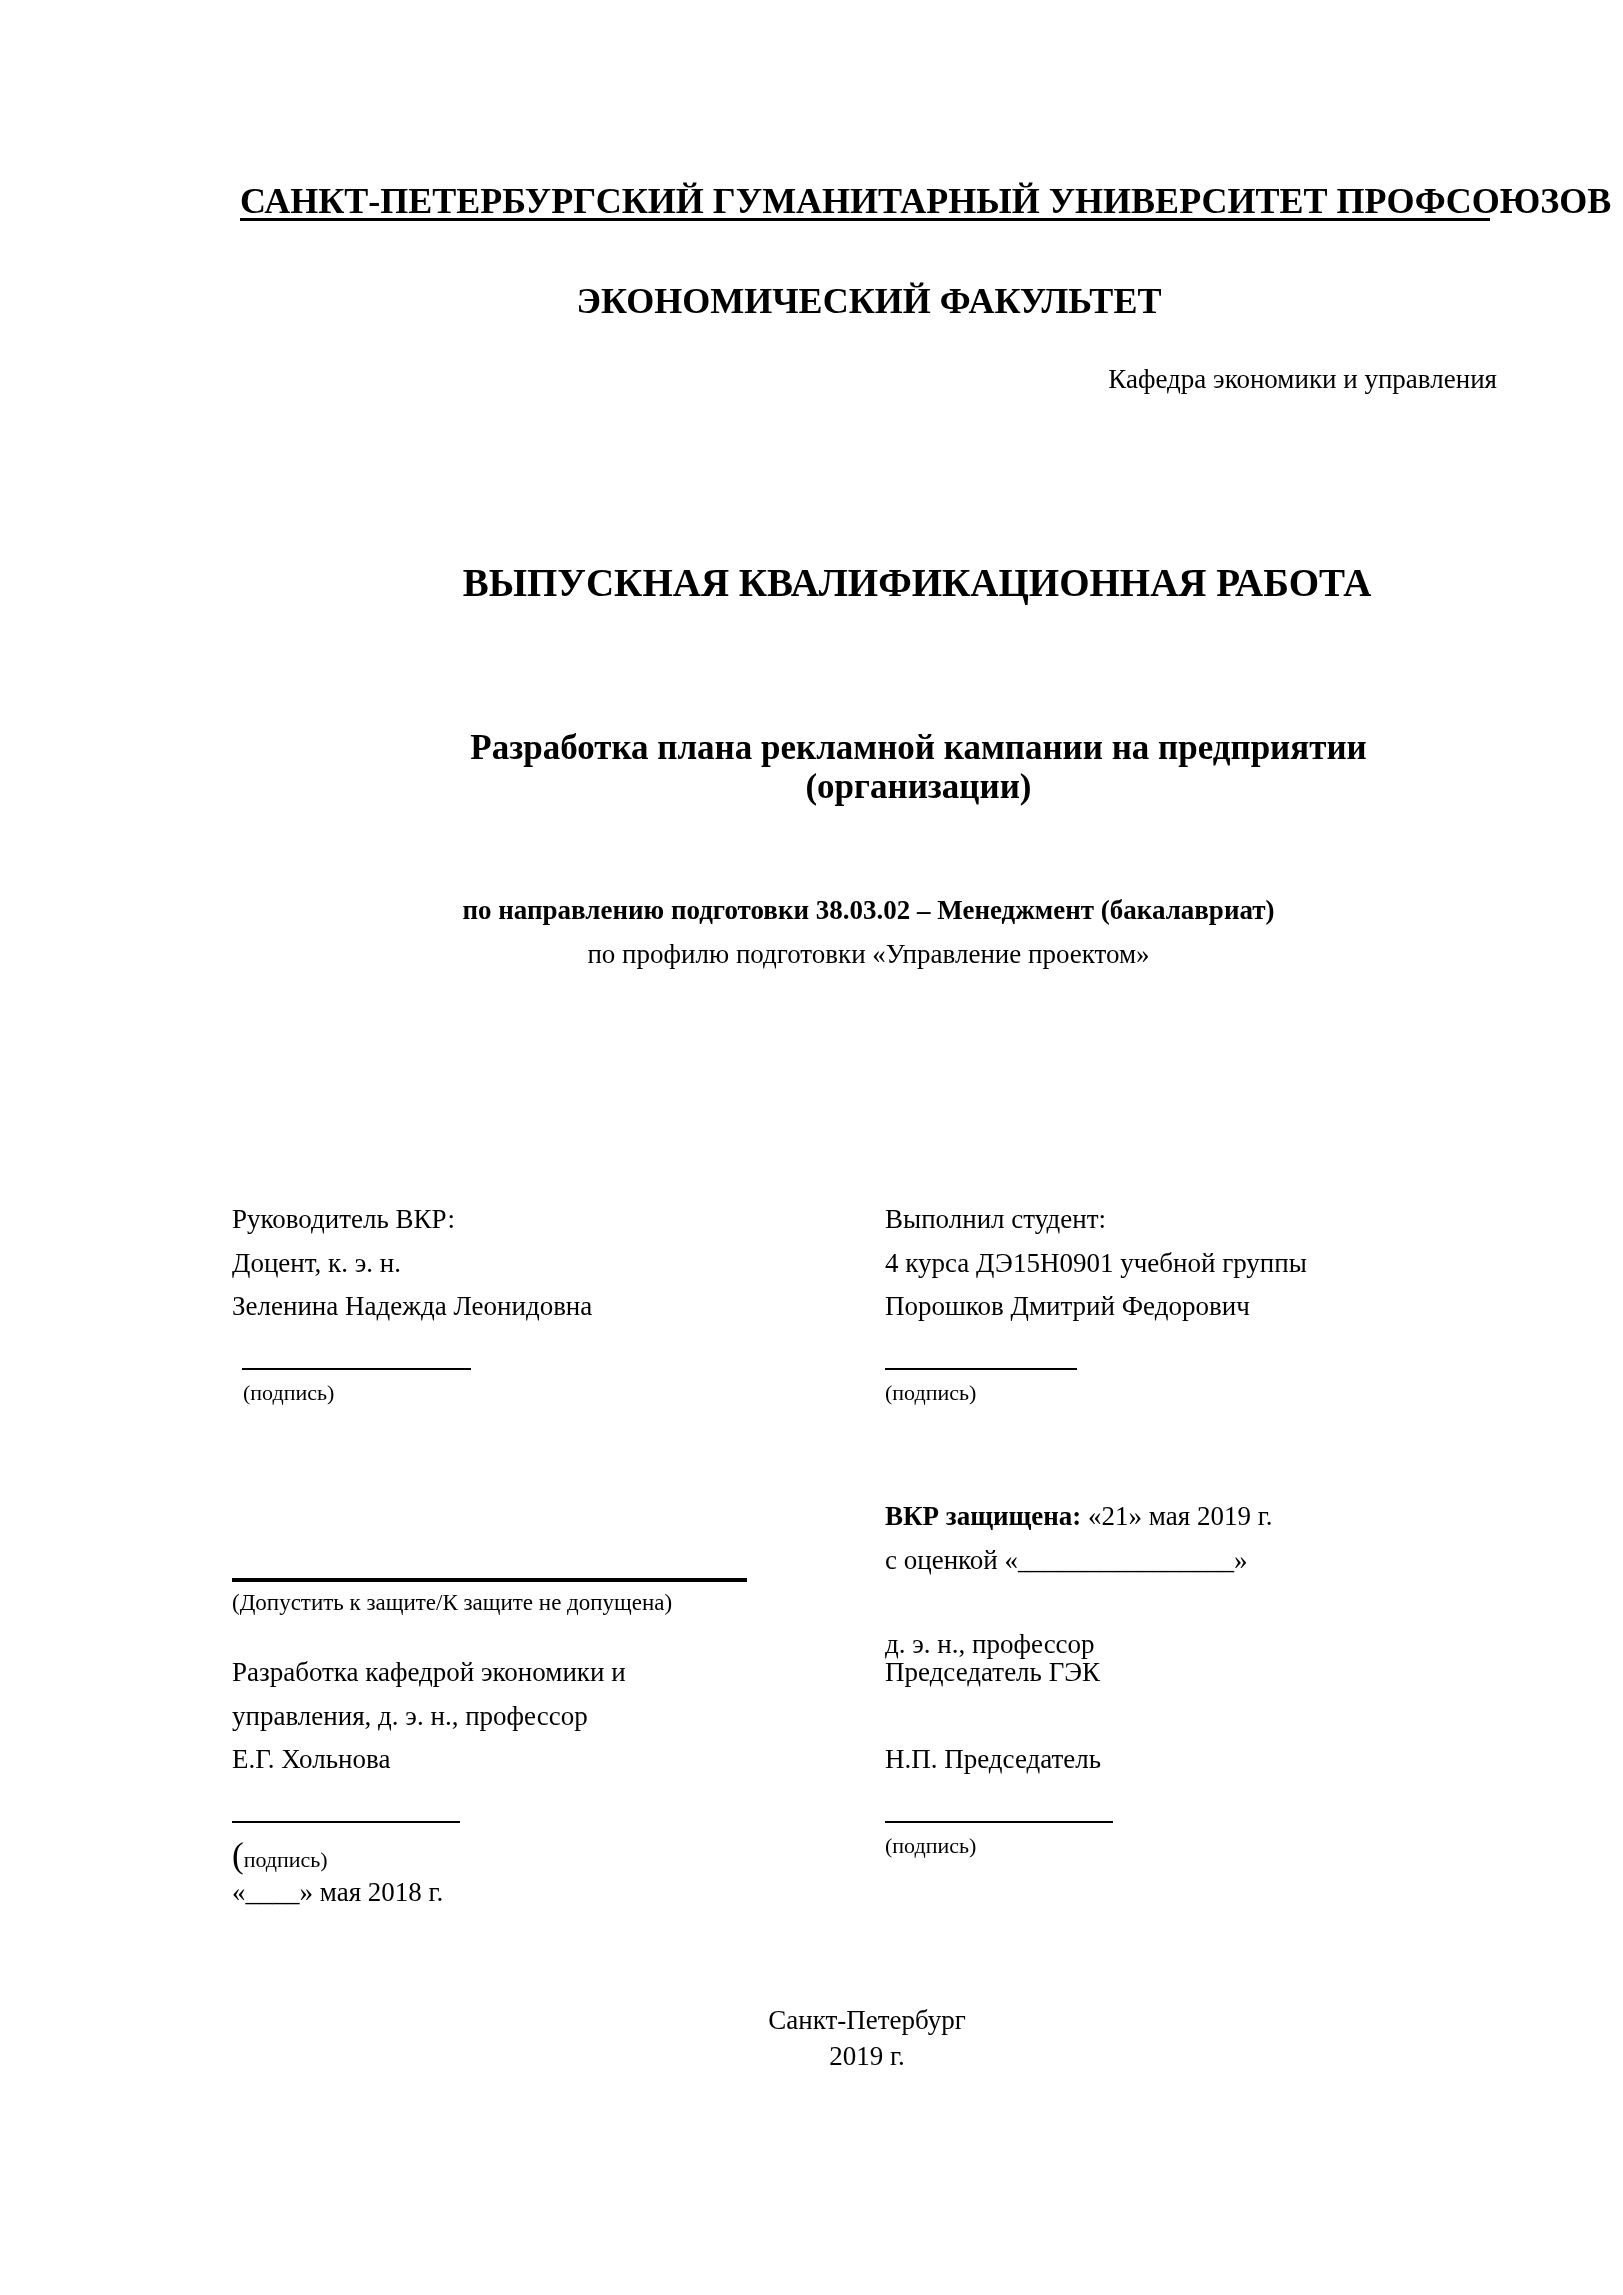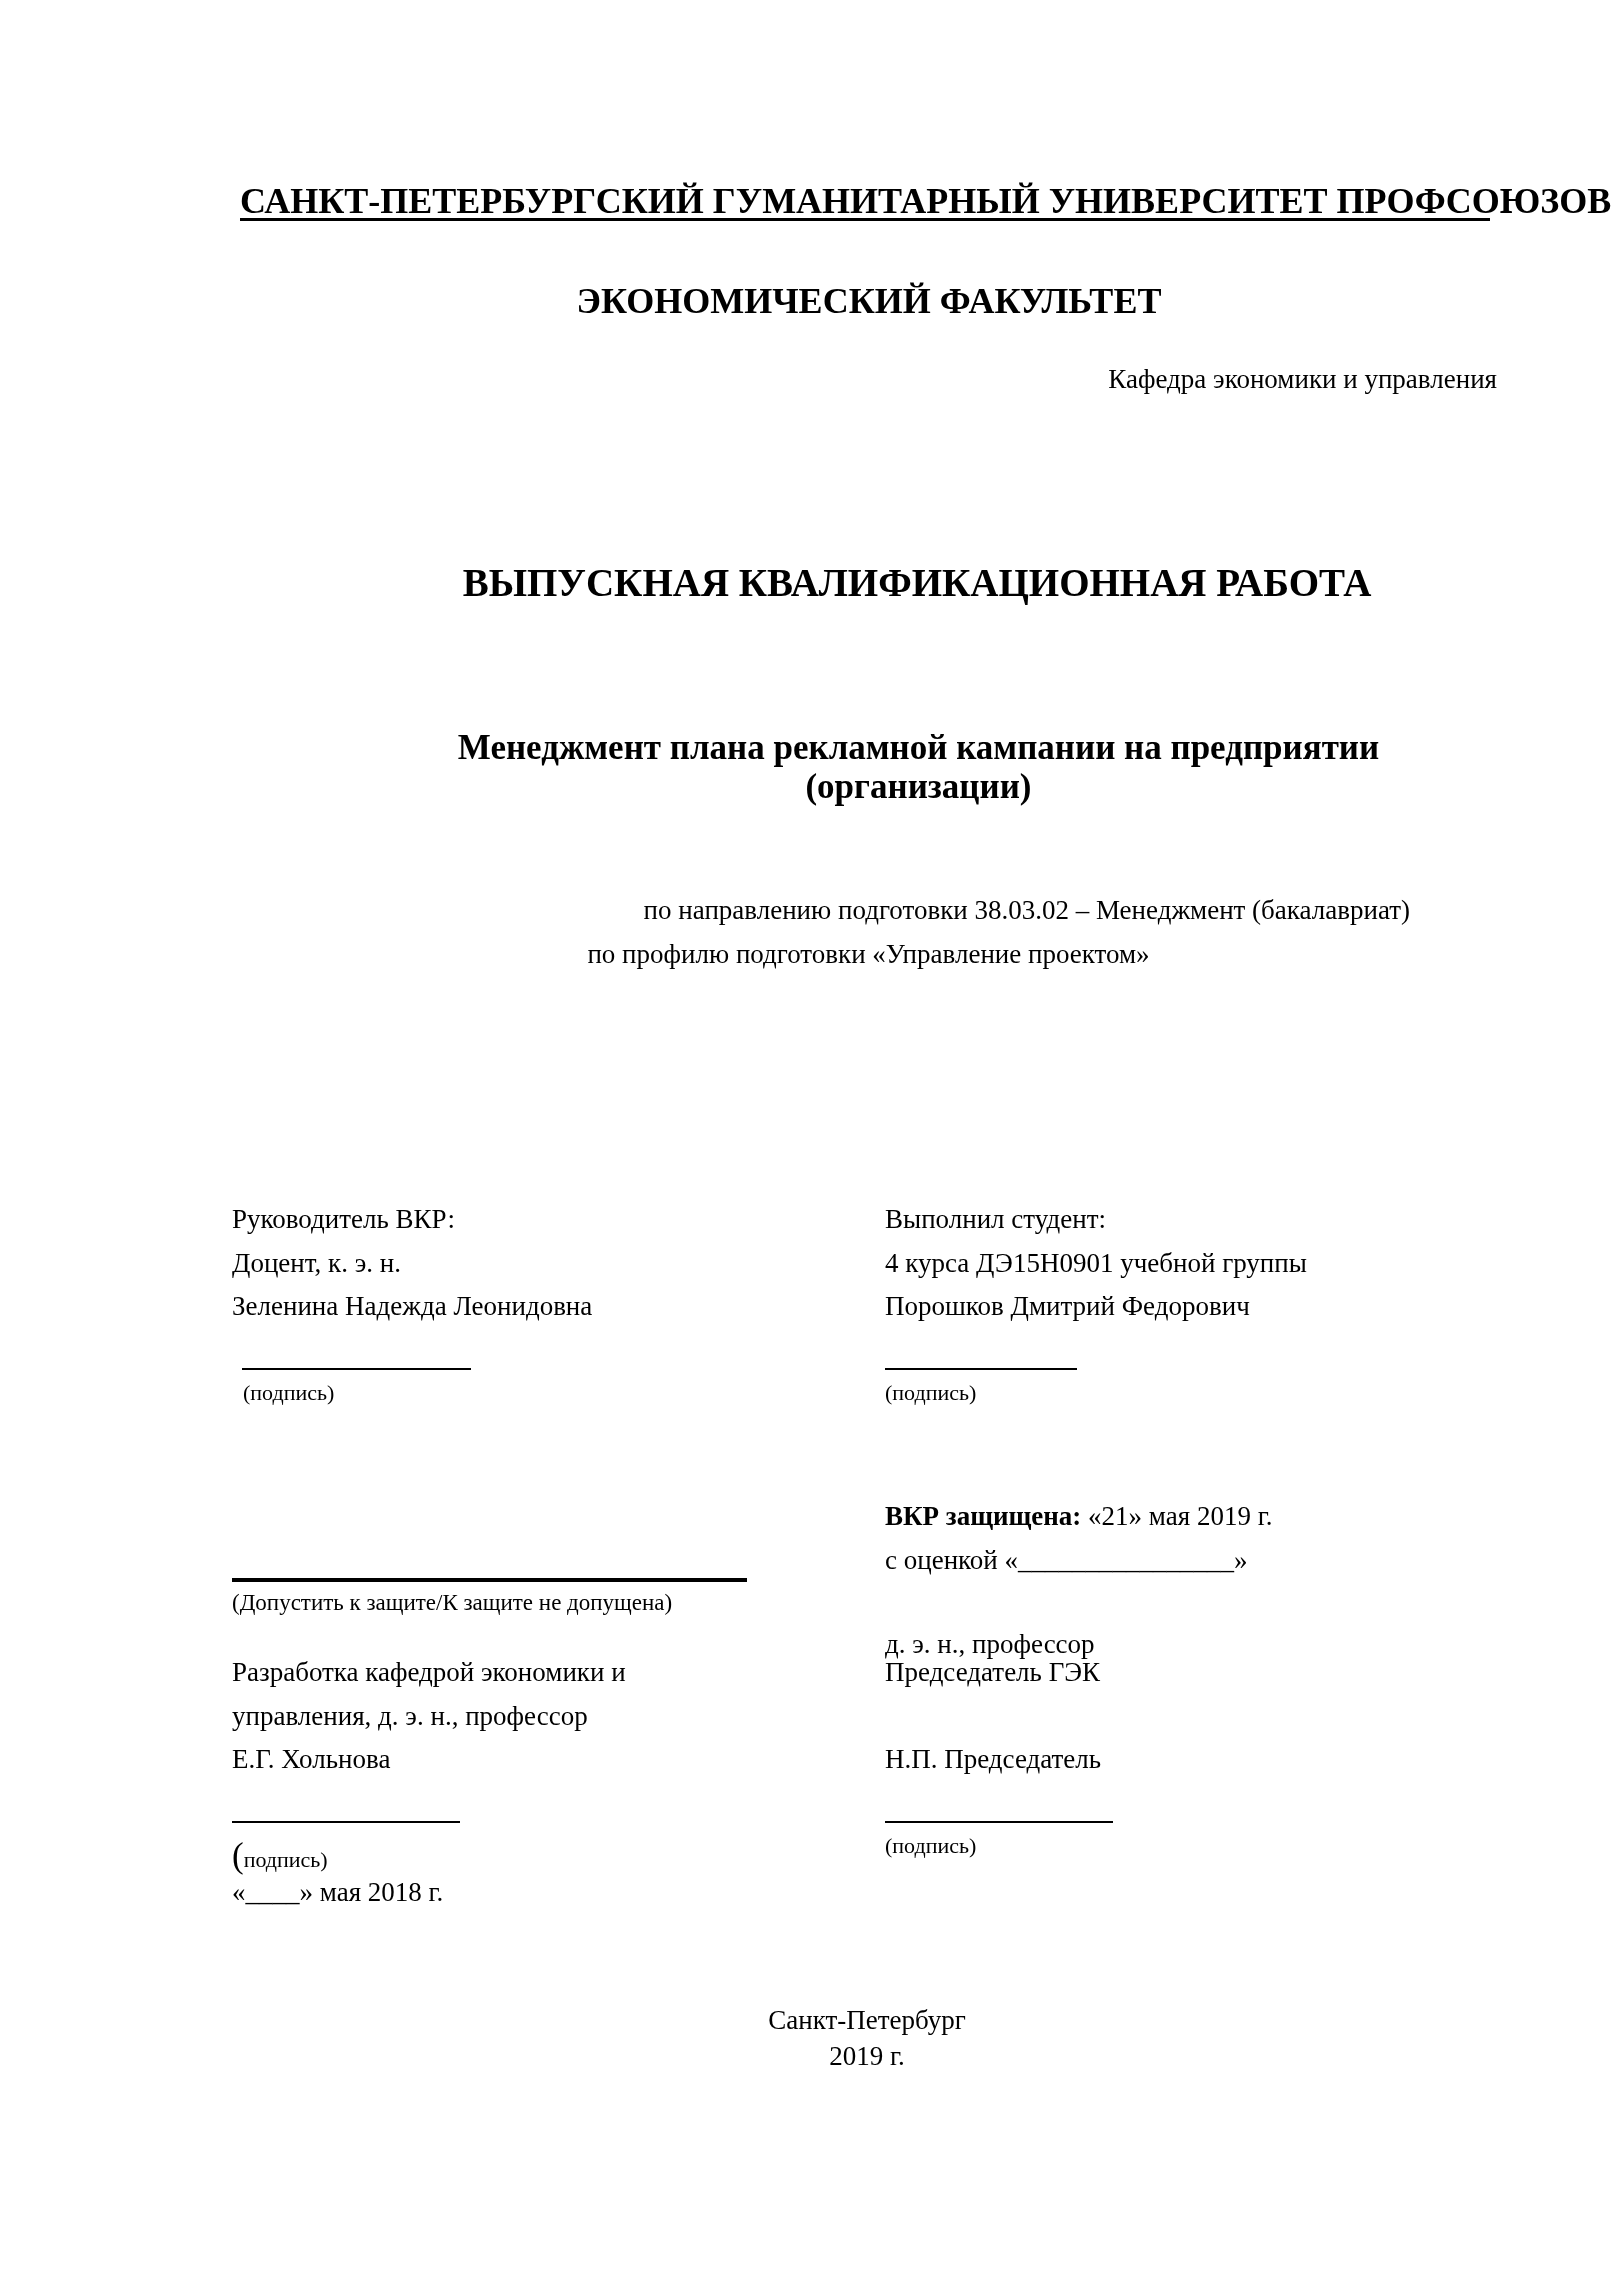--- a/index.html
+++ b/index.html
@@ -18,24 +18,24 @@
 
 <div class="ln b" style="left:240px; top:183px; font-size:36px; width:1250px; text-align:center;">САНКТ-ПЕТЕРБУРГСКИЙ ГУМАНИТАРНЫЙ УНИВЕРСИТЕТ ПРОФСОЮЗОВ</div>
 <div class="rule" style="left:240px; top:218px; width:1250px; height:3.1px;"></div>
 
 <div class="ln b" style="left:554px; top:283px; font-size:36px; width:630px; text-align:center;">ЭКОНОМИЧЕСКИЙ ФАКУЛЬТЕТ</div>
 
 <div class="ln reg" style="right:126px; top:366px; text-align:right;">Кафедра экономики и управления</div>
 
 <div class="ln b" style="left:405px; top:563px; font-size:39px; width:1024px; text-align:center;">ВЫПУСКНАЯ КВАЛИФИКАЦИОННАЯ РАБОТА</div>
 
-<div class="ln b" style="left:428px; top:730px; font-size:35px; width:981px; text-align:center;">Менеджмент плана рекламной кампании на предприятии</div>
+<div class="ln b" style="left:428px; top:730px; font-size:35px; width:981px; text-align:center;">Разработка плана рекламной кампании на предприятии</div>
 <div class="ln b" style="left:428px; top:769px; font-size:35px; width:981px; text-align:center;">(организации)</div>
 
-<div class="ln reg" style="left:327px; top:897px; width:1083px; text-align:right;">по направлению подготовки 38.03.02 – Менеджмент (бакалавриат)</div>
+<div class="ln reg" style="left:327px; top:897px; width:1083px; text-align:center;font-weight:bold;">по направлению подготовки 38.03.02 – Менеджмент (бакалавриат)</div>
 <div class="ln reg" style="left:327px; top:941px; width:1083px; text-align:center;">по профилю подготовки «Управление проектом»</div>
 
 <div>
   <div class="ln reg" style="left:232px; top:1206px;">Руководитель ВКР:</div>
   <div class="ln reg" style="left:232px; top:1250px;">Доцент, к. э. н.</div>
   <div class="ln reg" style="left:232px; top:1293px;">Зеленина Надежда Леонидовна</div>
   <div class="rule" style="left:242px; top:1368px; width:229px; height:2.4px;"></div>
   <div class="ln small" style="left:243px; top:1382px;">(подпись)</div>
 </div>
 

